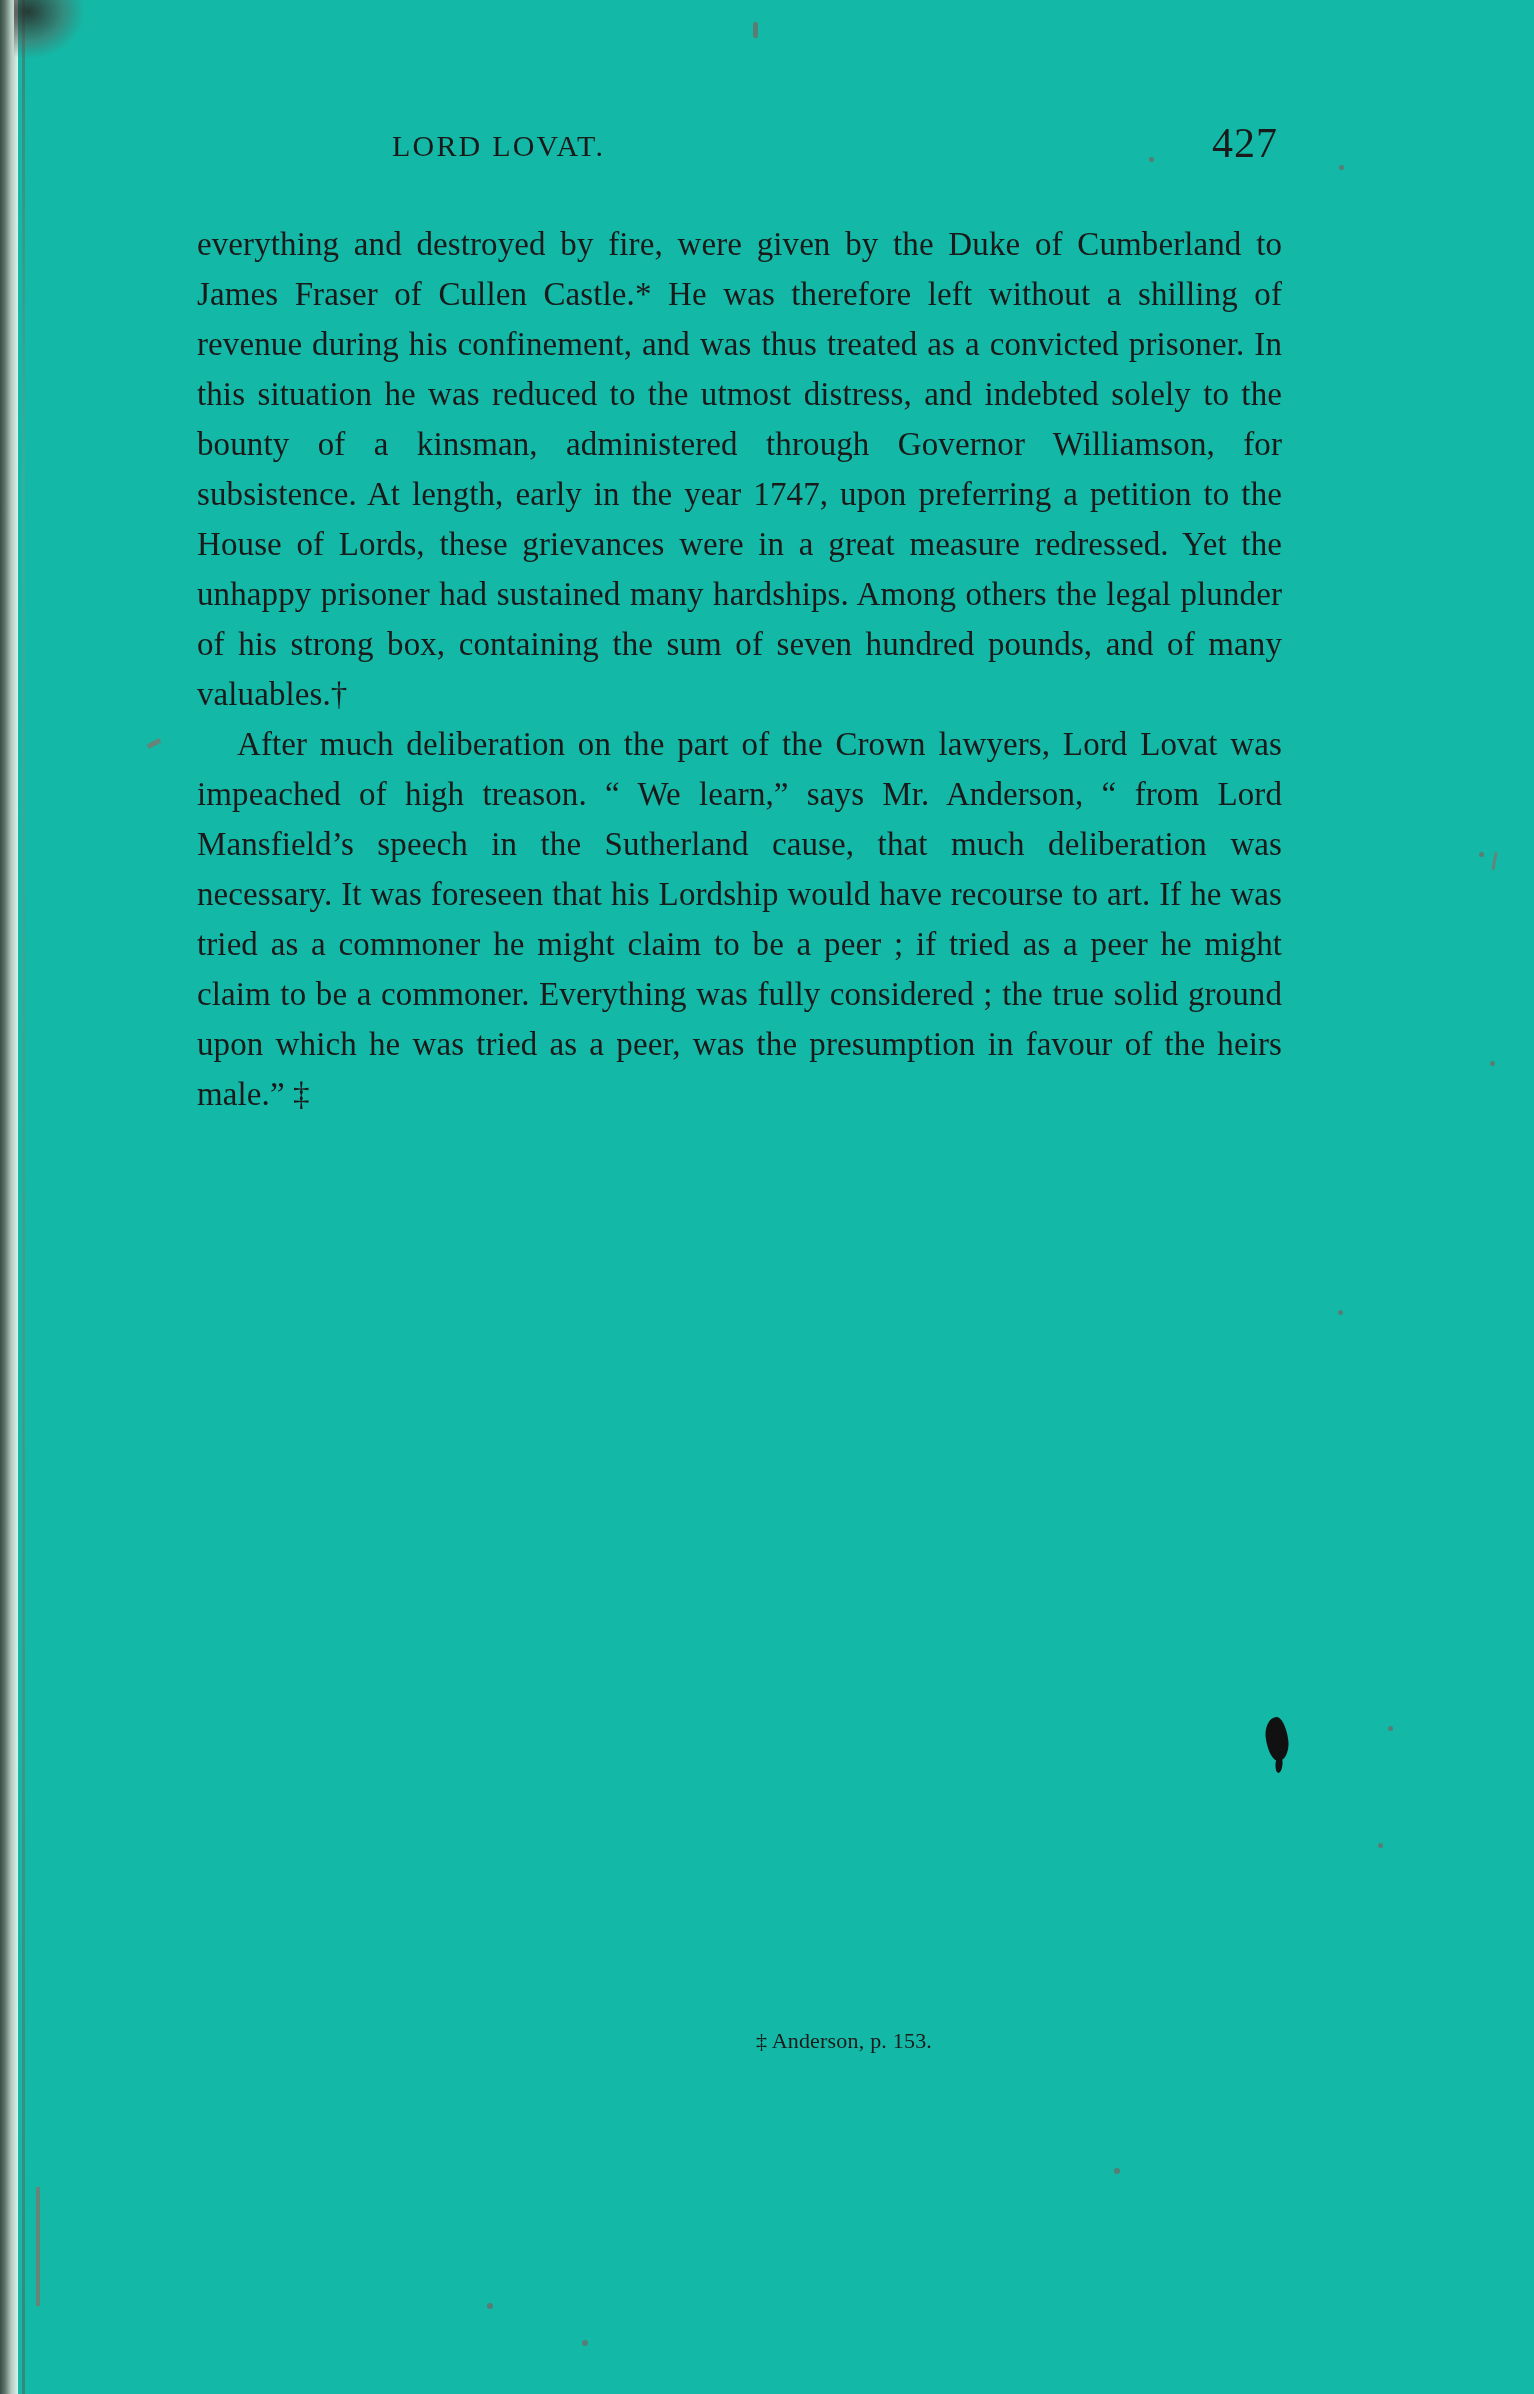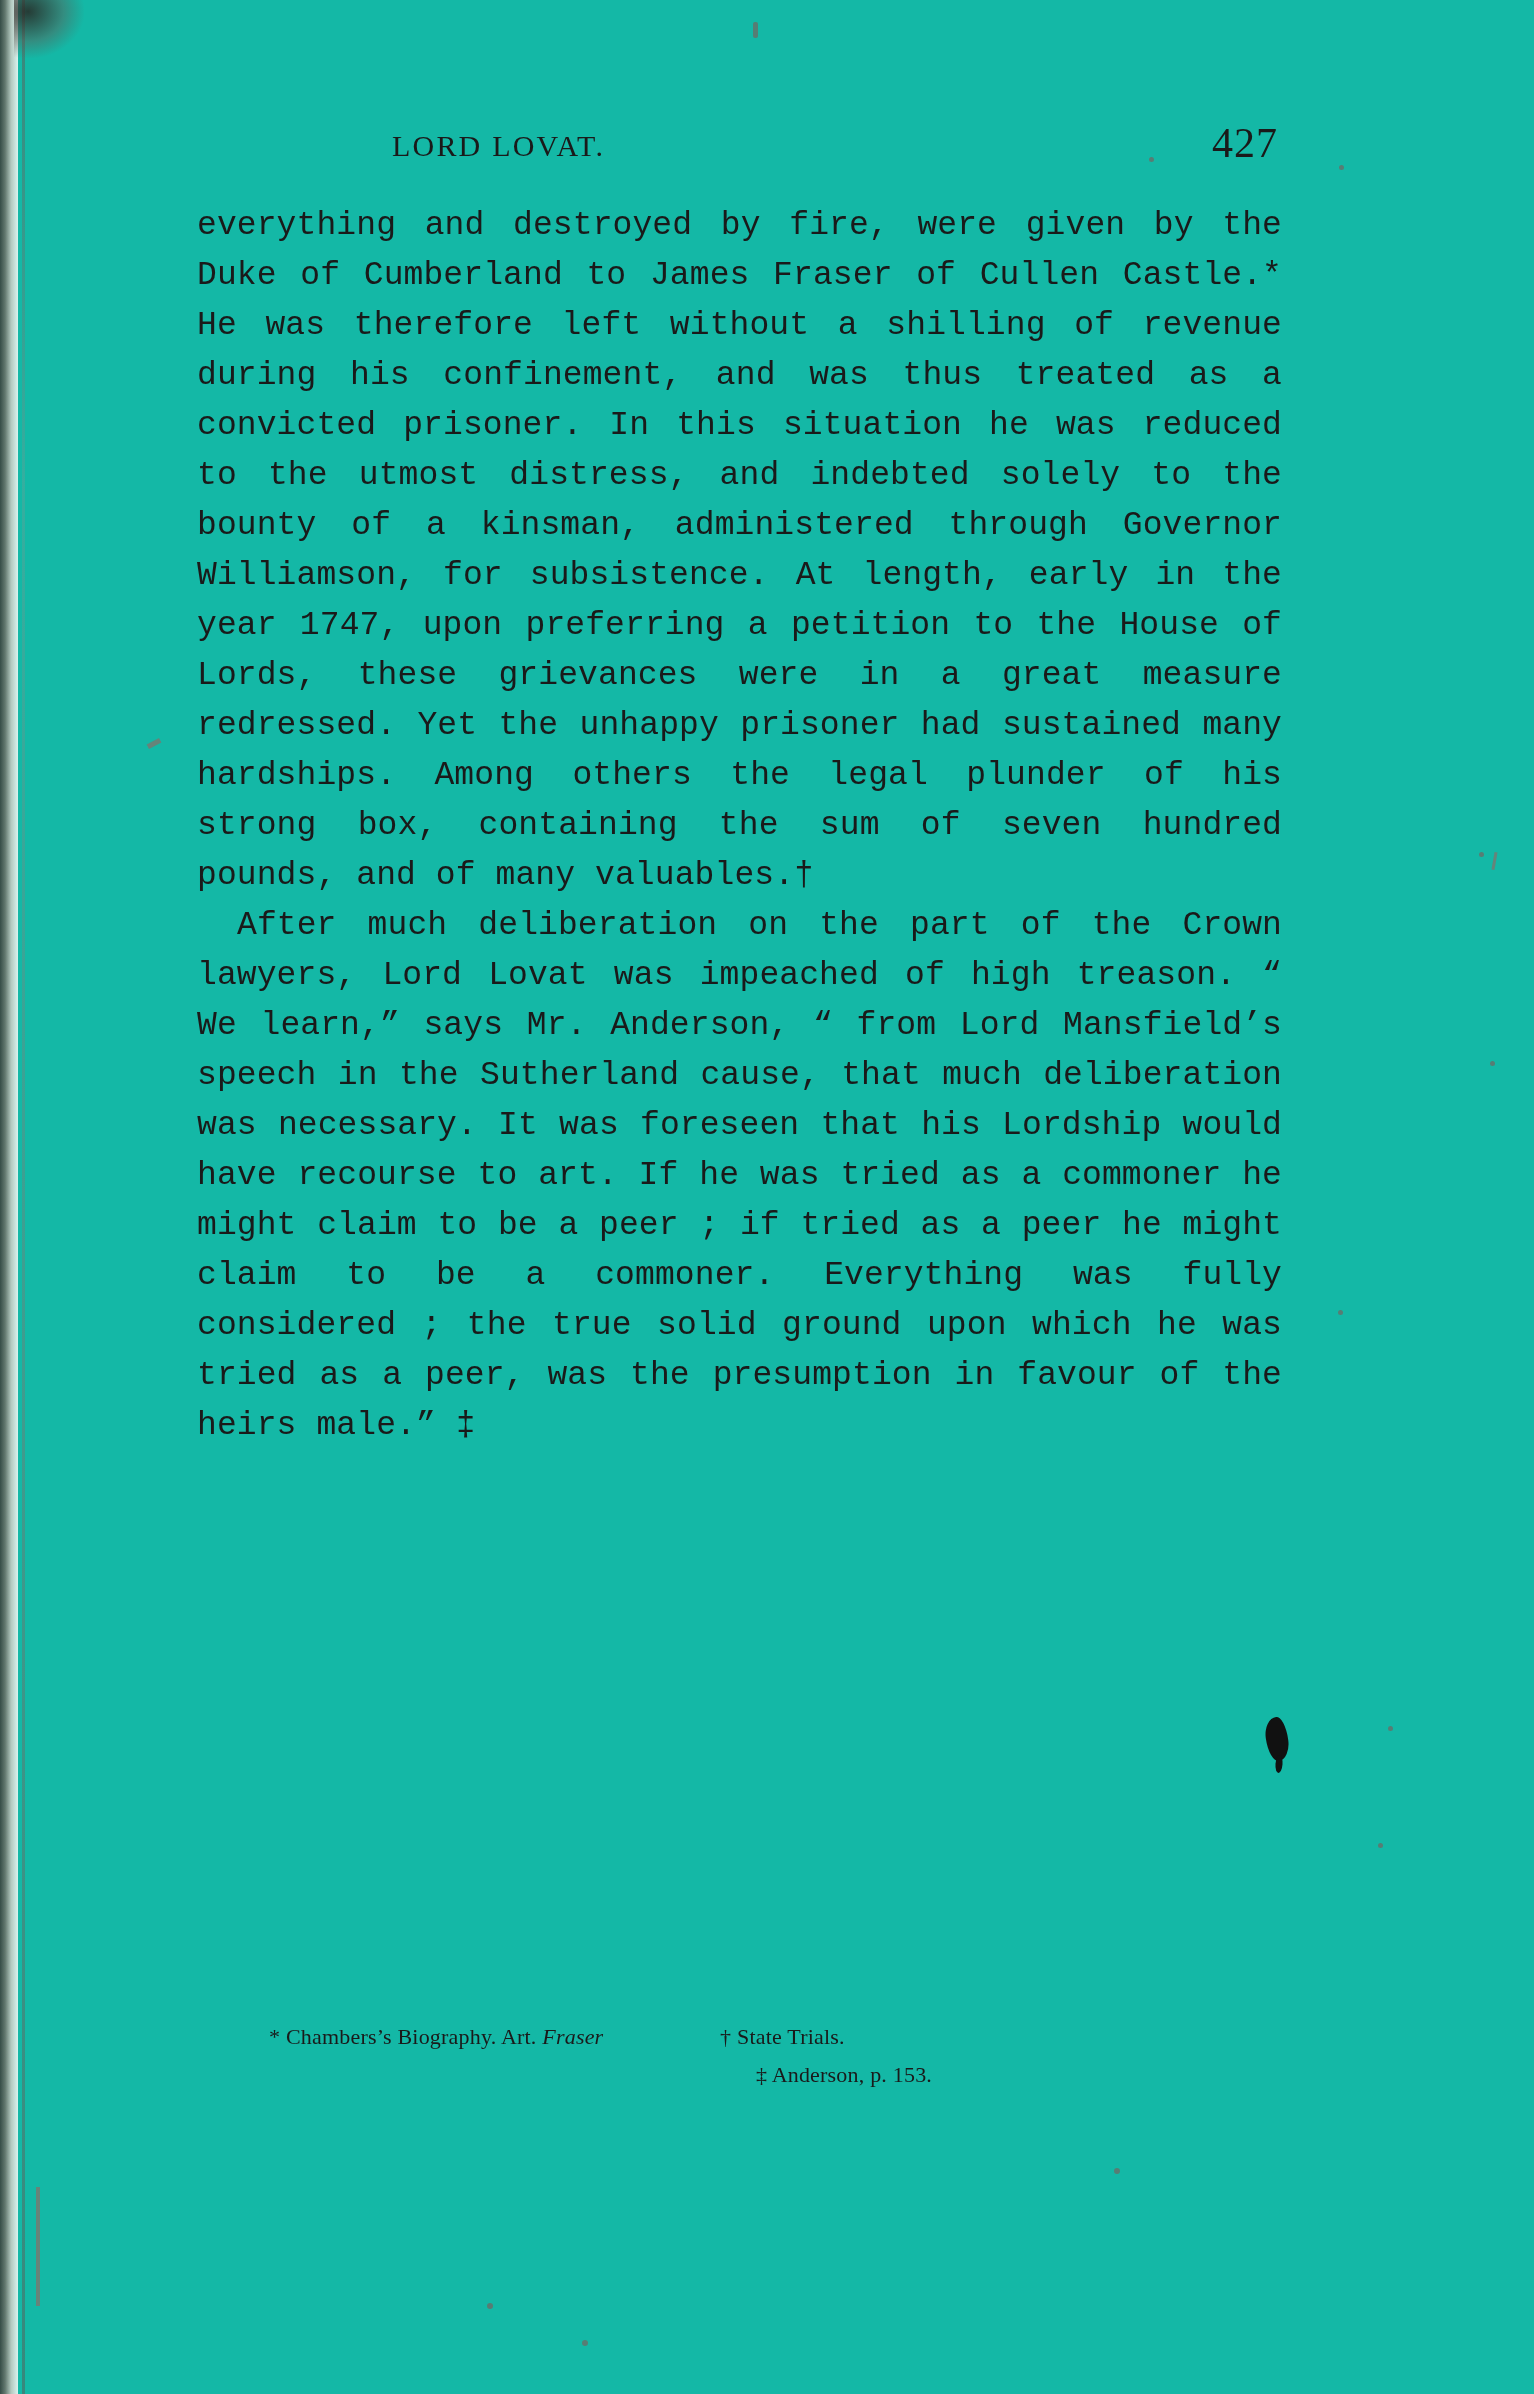--- a/index.html
+++ b/index.html
@@ -74,27 +74,26 @@
   .runhead-page {
     position: absolute;
     right: 4px;
     top: 0px;
     font-size: 42px;
     letter-spacing: 1px;
   }
 
   
   .body {
-    margin-top: 18px;
+    margin-top: 36px;
     font-size: 33px;
     line-height: 50px;
     text-align: justify;
     text-justify: inter-word;
     letter-spacing: 0.1px;
-    font-family: Liberation Mono, monospace;
   }
   .body p {
     margin: 0;
     text-indent: 40px;
   }
   .body p.noindent {
     text-indent: 0;
   }
   .body p + p {
     margin-top: 0px;
@@ -195,28 +194,20 @@
     </div>
 
     <div class="body">
       <p class="noindent">everything and destroyed by fire, were given by the Duke of Cumberland to James Fraser of Cullen Castle.* He was therefore left without a shilling of revenue during his confinement, and was thus treated as a convicted prisoner. In this situation he was reduced to the utmost distress, and indebted solely to the bounty of a kinsman, administered through Governor Williamson, for subsistence. At length, early in the year 1747, upon preferring a petition to the House of Lords, these grievances were in a great measure redressed. Yet the unhappy prisoner had sustained many hardships. Among others the legal plunder of his strong box, containing the sum of seven hundred pounds, and of many valuables.†</p>
       <p>After much deliberation on the part of the Crown lawyers, Lord Lovat was impeached of high treason. “ We learn,” says Mr. Anderson, “ from Lord Mansfield’s speech in the Sutherland cause, that much deliberation was necessary. It was foreseen that his Lordship would have recourse to art. If he was tried as a commoner he might claim to be a peer ; if tried as a peer he might claim to be a commoner. Everything was fully considered ; the true solid ground upon which he was tried as a peer, was the presumption in favour of the heirs male.” ‡</p>
     </div>
 
   </div>
 
   <div class="footnotes">
-    <div class="fn-row1">
-      <span>*</span>
-      <span>Chambers’s Biography.</span>
-      <span>Art.</span>
-      <span class="fn-italic">Fraser</span>
-      <span class="fn-b">†</span>
-      <span>State Trials.</span>
-    </div>
     <div class="fn-row2">
       <span>‡</span>
       <span>Anderson, p. 153.</span>
     </div>
   </div>
 
   <div class="ink-blot"></div>
 
 </div>
 

